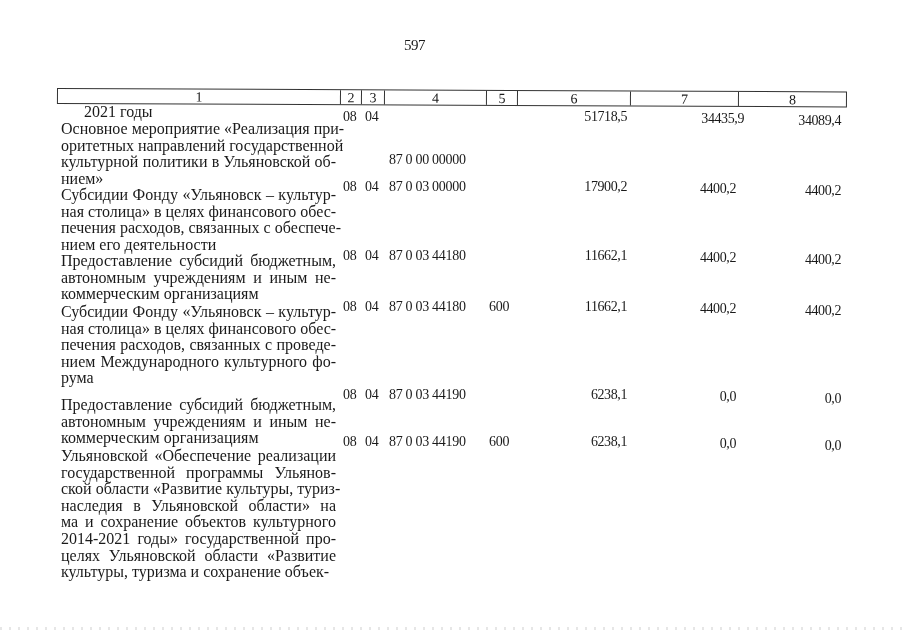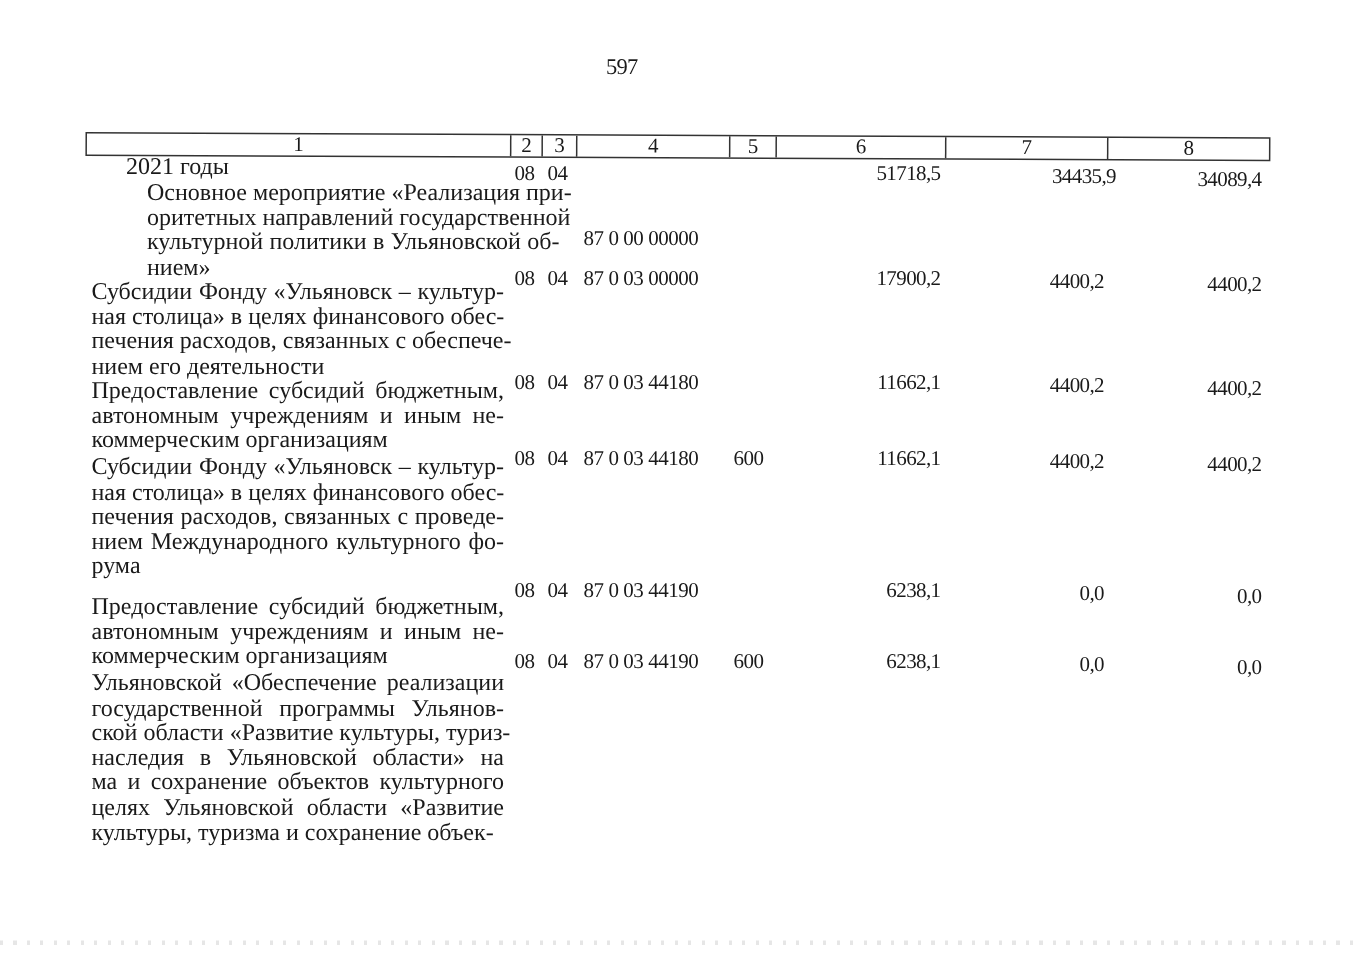--- a/index.html
+++ b/index.html
@@ -54,21 +54,21 @@
     <div class="desc" style="top: 104px; margin-left: 23px;">
       <span class="line last">2021 годы</span>
     </div>
     <div class="code" style="left: 343px; top: 109px;">08</div>
     <div class="code" style="left: 365px; top: 109px;">04</div>
     <div class="code" style="left: 389px; top: 119px; margin-top: 33px;">87 0 00 00000</div>
     <div class="code" style="left: 489px; top: 109px;"></div>
     <div class="num" style="right: 278px; top: 109px;">51718,5</div>
     <div class="num" style="right: 161px; top: 111px;">34435,9</div>
     <div class="num" style="right: 64px; top: 113px;">34089,4</div>
-    <div class="desc" style="top: 121px; margin-left: 37px;">
+    <div class="desc" style="top: 121px;">
       <span class="line">Основное мероприятие «Реализация при-</span>
       <span class="line">оритетных направлений государственной</span>
       <span class="line">культурной политики в Ульяновской об-</span>
       <span class="line last">нием»</span>
     </div>
     <div class="code" style="left: 343px; top: 179px;">08</div>
     <div class="code" style="left: 365px; top: 179px;">04</div>
     <div class="code" style="left: 389px; top: 179px;">87 0 03 00000</div>
     <div class="code" style="left: 489px; top: 179px;"></div>
     <div class="num" style="right: 278px; top: 179px;">17900,2</div>
@@ -124,18 +124,19 @@
     <div class="code" style="left: 489px; top: 434px;">600</div>
     <div class="num" style="right: 278px; top: 434px;">6238,1</div>
     <div class="num" style="right: 169px; top: 436px;">0,0</div>
     <div class="num" style="right: 64px; top: 438px;">0,0</div>
     <div class="desc" style="top: 448px;">
       <span class="line">Ульяновской «Обеспечение реализации</span>
       <span class="line">государственной программы Ульянов-</span>
       <span class="line">ской области «Развитие культуры, туриз-</span>
       <span class="line">наследия в Ульяновской области» на</span>
       <span class="line">ма и сохранение объектов культурного</span>
+      <span class="line">2014-2021 годы» государственной про-</span>
       <span class="line">целях Ульяновской области «Развитие</span>
       <span class="line last">культуры, туризма и сохранение объек-</span>
     </div>
   </div>
 
 <div class="scan-noise"></div>
 
 </body></html>

